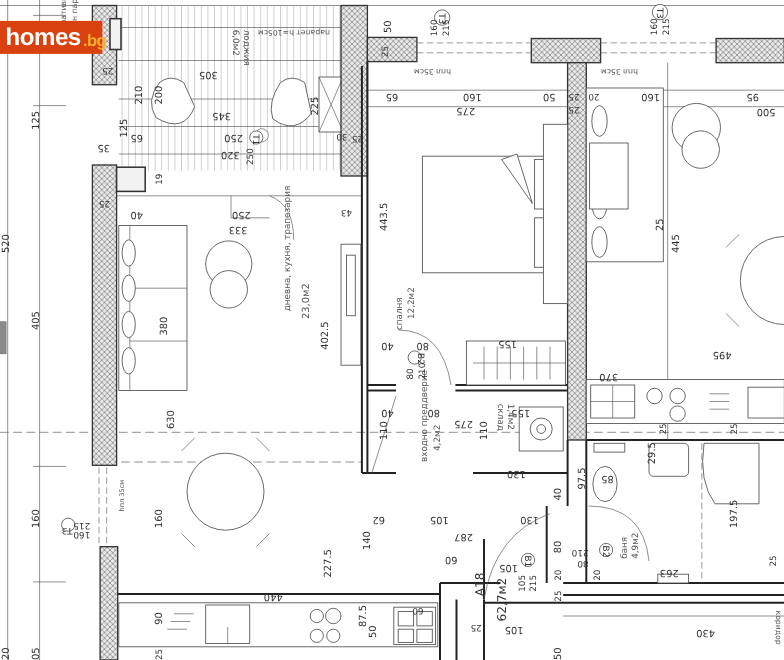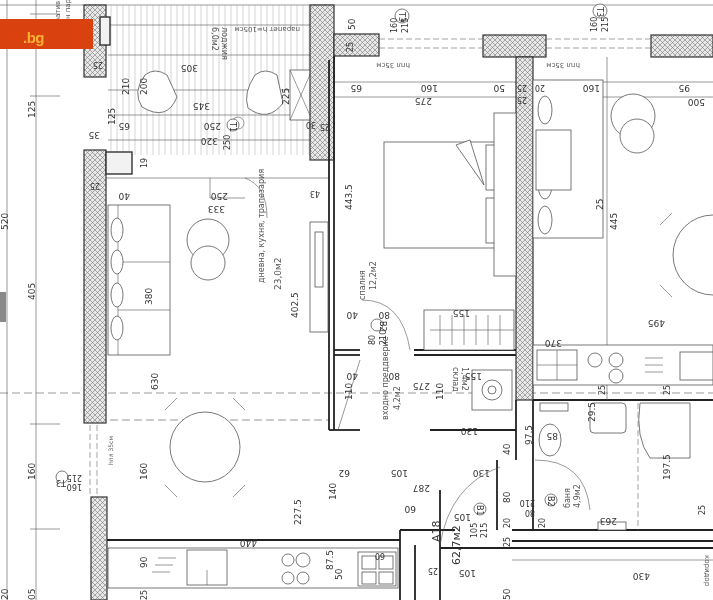--- a/index.html
+++ b/index.html
@@ -4,21 +4,21 @@
 <style>
   html, body { margin: 0; padding: 0; background: #ffffff; }
   body { width: 713px; height: 600px; overflow: hidden; position: relative; font-family: "DejaVu Sans", sans-serif; }
   #plan { position: absolute; left: 0; top: 0; width: 713px; height: 600px; }
   .logo {
     position: absolute; left: 0; top: 19px; width: 93px; height: 30px;
     background: #d9410e; color: #ffffff; display: flex; align-items: center;
     padding-left: 5px; box-sizing: border-box;
     font-family: "Liberation Sans", sans-serif; font-weight: bold; font-size: 22px; letter-spacing: -0.5px;
   }
-  .logo .tld { color: #f7b030; font-size: 15px; margin-left: 18px; margin-top: 6px; }
+  .logo .tld { color: #f7b030; font-size: 15px; margin-left: 2px; margin-top: 6px; }
   .scroll-marker { position: absolute; left: 0; top: 292px; width: 6px; height: 30px; background: #8a8a8a; }
   svg text { font-family: "DejaVu Sans", sans-serif; fill: #333; }
   .dim { font-size: 9px; }
   .dimsm { font-size: 8px; }
   .lbl { font-size: 8px; fill: #555; }
   .wall { fill: #f2f2f2; stroke: #333; stroke-width: 1.4; }
   .hatch { fill: url(#xhatch); stroke: #333; stroke-width: 1.2; }
   .thin { stroke: #555; stroke-width: 0.6; fill: none; }
   .thick { stroke: #222; stroke-width: 1.8; fill: none; }
   .dash { stroke: #666; stroke-width: 0.6; stroke-dasharray: 6 3; fill: none; }
@@ -358,14 +358,15 @@
     <text class="dimsm" transform="translate(535,510) rotate(180)">80</text>
     <text class="dimsm" transform="translate(535,500) rotate(180)">210</text>
 
     <text class="dim" transform="translate(650,573) rotate(180)">430</text>
   </g>
 </svg>
 
 <div class="scroll-marker"></div>
 
 <div class="logo">
+  <span>homes</span>
     <span class="tld">.bg</span>
 </div>
 
 </body></html>

